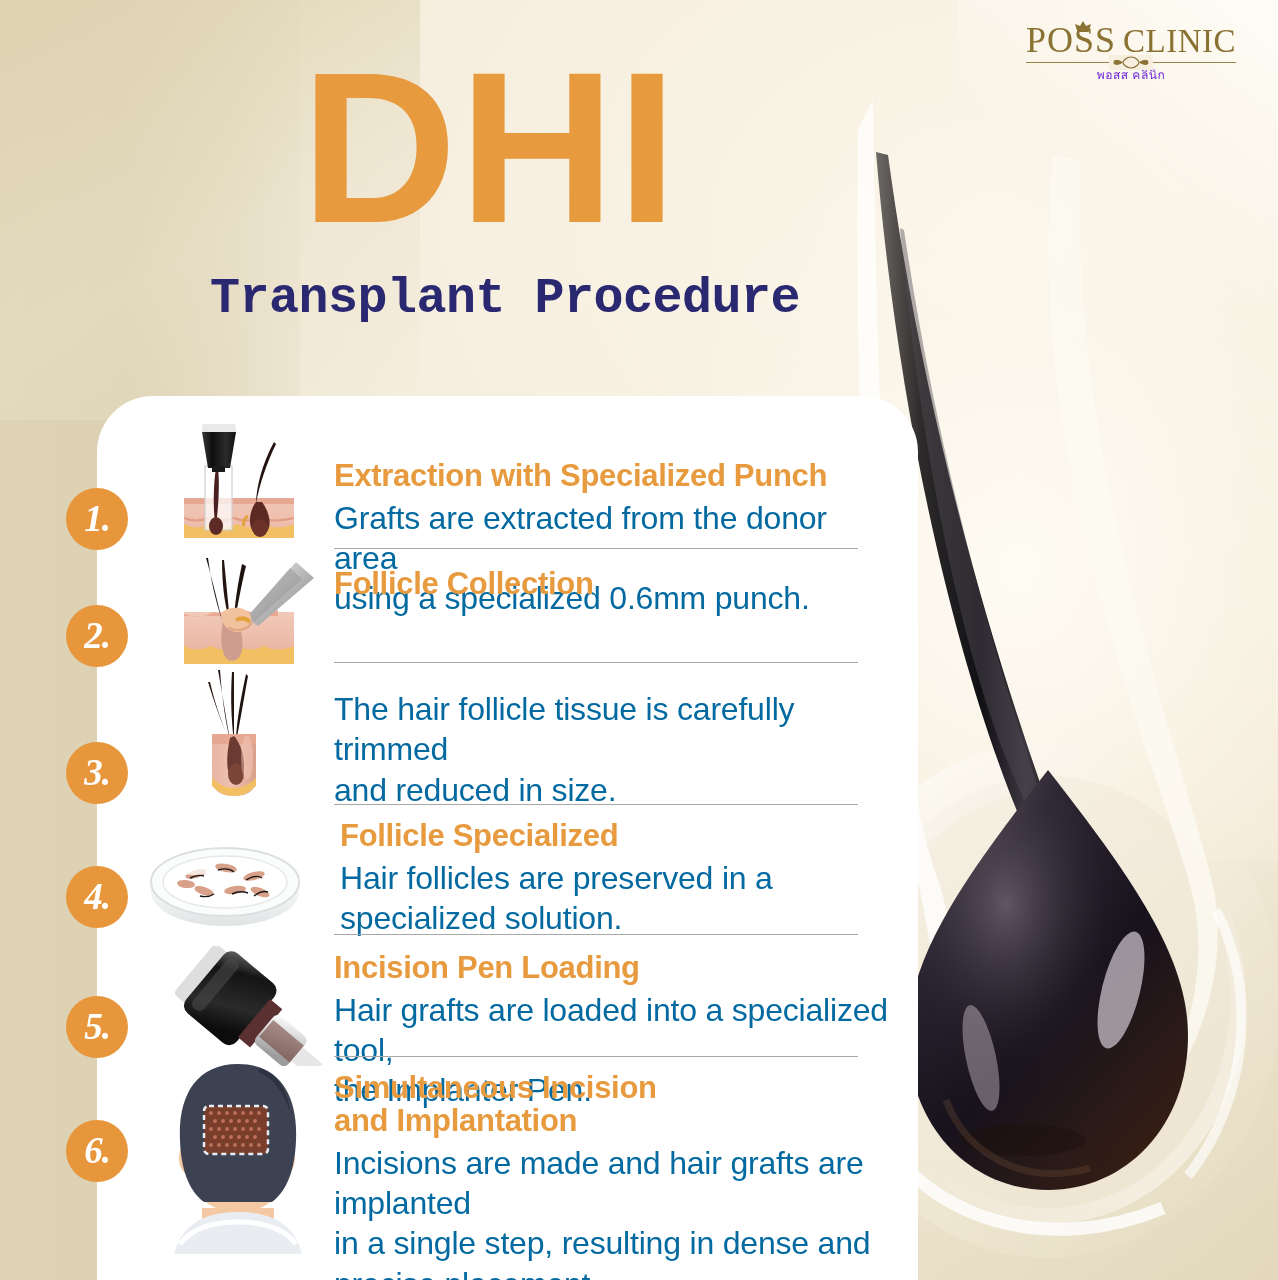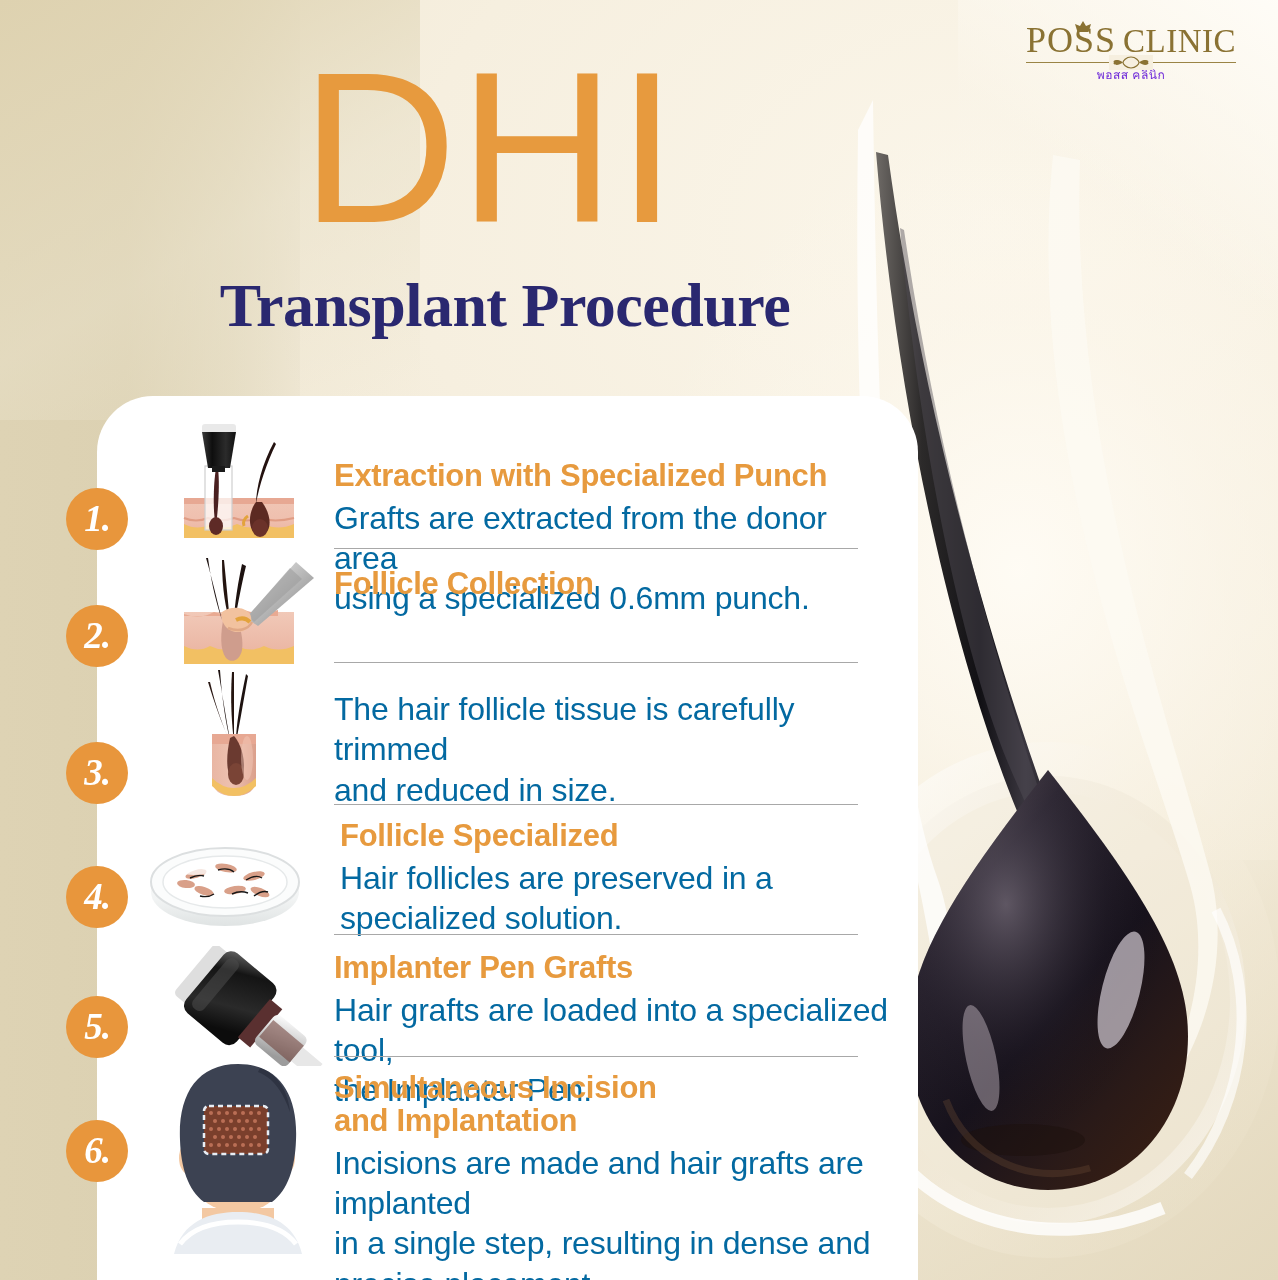--- a/index.html
+++ b/index.html
@@ -116,34 +116,34 @@
     letter-spacing: 0.5px;
   }
 
   
   .title-dhi {
     position: absolute;
     left: 0; top: 44px;
     width: 980px;
     text-align: center;
     font-family: "Liberation Sans", sans-serif;
-    font-weight: normal;
+    font-weight: bold;
     font-size: 216px;
     line-height: 0.96;
     letter-spacing: 2px;
     color: #e79a3e;
   }
   .title-sub {
     position: absolute;
     left: 0; top: 274px;
     width: 1010px;
     text-align: center;
-    font-family: Liberation Serif, serif;
+    font-family: Liberation Mono, monospace;
     font-weight: bold;
-    font-size: 62px;
+    font-size: 50px;
     line-height: 1;
     letter-spacing: -0.5px;
     color: #2a2870;
   }
 
   
   .card {
     position: absolute;
     left: 97px;
     top: 396px;
@@ -498,21 +498,21 @@
           <rect x="30" y="26" width="18" height="66" rx="5" fill="#dedede"></rect>
           <rect x="44" y="20" width="66" height="78" rx="10" fill="url(#s5blk)"></rect>
           <rect x="50" y="26" width="14" height="64" rx="6" fill="#4c4c4c" opacity="0.55"></rect>
           <rect x="108" y="34" width="16" height="50" fill="#5a3030"></rect>
           <rect x="122" y="40" width="42" height="38" rx="6" fill="url(#s5ndl)"></rect>
           <path d="M164 50 h26 v18 h-26 Z" fill="#e7e7e7"></path>
           <path d="M124 48 h40 v22 h-40 Z" fill="#6b3b33" opacity="0.55"></path>
         </g>
       </svg>
       <div class="step-body" style="top:18px;">
-        <div class="step-title">Implanter Pen Grafts</div>
+        <div class="step-title">Incision Pen Loading</div>
         <div class="step-desc">Hair grafts are loaded into a specialized tool,
 the Implanter Pen.</div>
       </div>
       <div class="divider" style="top:122px;"></div>
     </div>
 
     <div class="step" style="top:660px;">
       <div class="step-num" style="top:64px;">6.</div>
       <svg class="step-ill" style="top:2px;height:200px;left:150px;width:175px;" viewBox="0 0 175 200">
 

